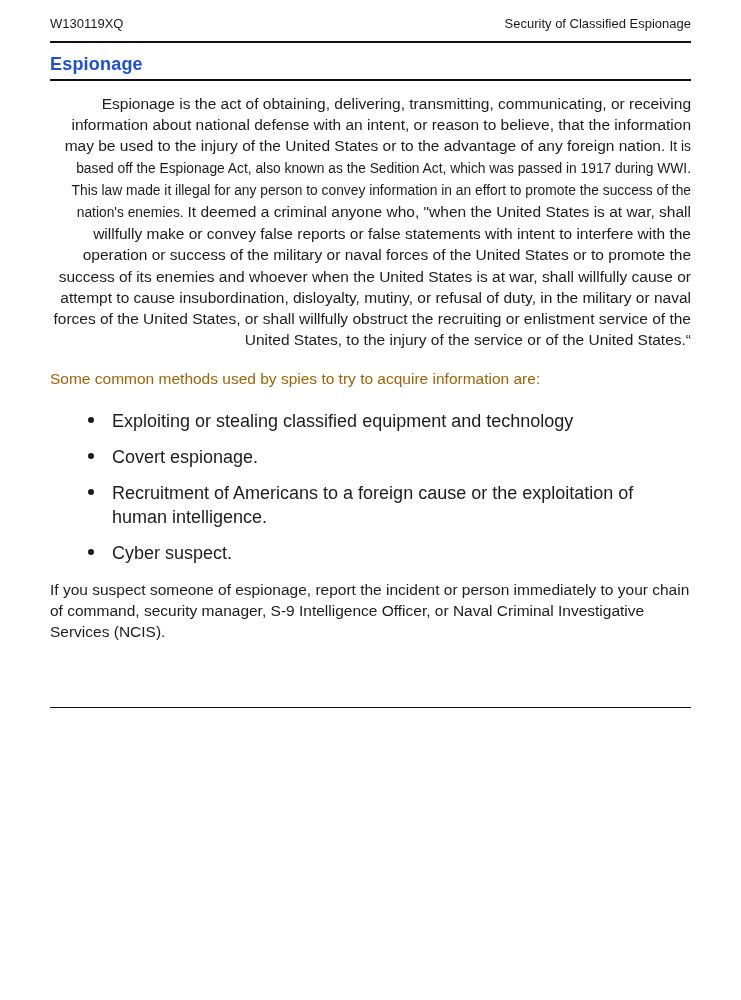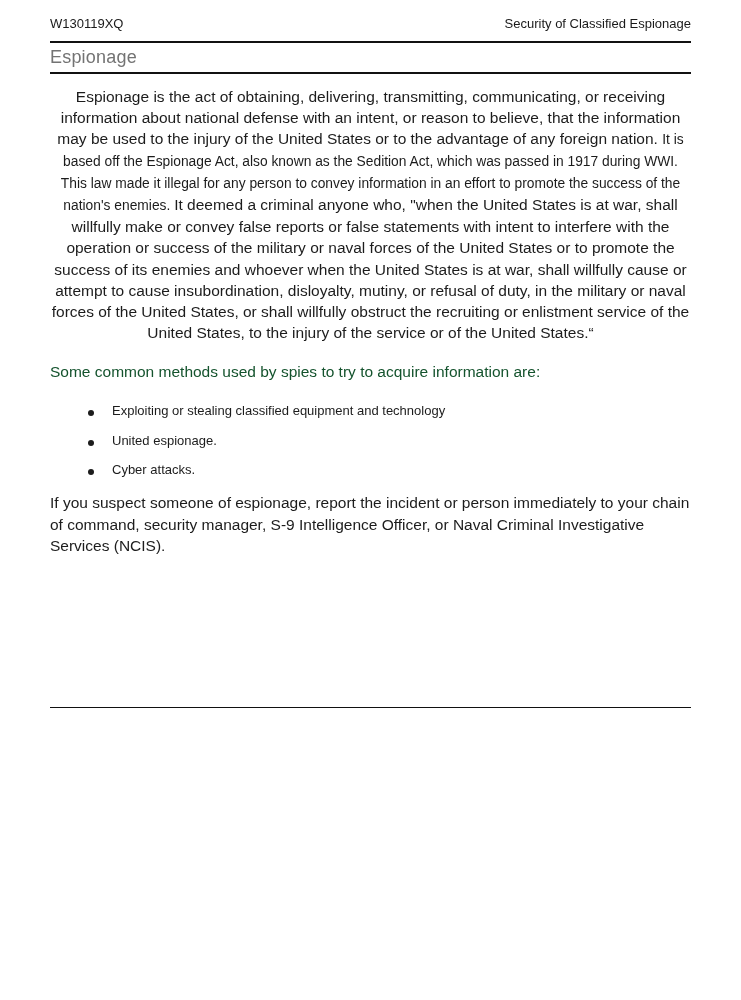--- a/index.html
+++ b/index.html
@@ -24,55 +24,55 @@
     color: #1a1a1a;
     padding-top: 2px;
   }
   .header-rule {
     border: none;
     border-top: 2px solid #111111;
     margin-top: 10px;
   }
   .section-heading {
     font-size: 18px;
-    font-weight: normal;
+    font-weight: bold;
     letter-spacing: 0.2px;
-    margin-top: 4px;
-    color: #737373;
+    margin-top: 11px;
+    color: #1d4ed8;
   }
   .heading-rule {
     border: none;
     border-top: 2.5px solid #111111;
     margin-top: 4px;
   }
   .body-copy {
     margin-top: 12px;
     font-size: 15.5px;
     line-height: 1.37;
     color: #1c1c1c;
-    text-align: center;
+    text-align: right;
   }
   .body-copy .small-seg {
     font-size: 13.8px;
   }
   .para { margin-bottom: 14px; }
   .methods-intro {
     font-size: 15.5px;
     line-height: 1.37;
     margin-top: 18px;
-    color: #14532d;
+    color: #a16207;
   }
   ul.bullet-list {
     margin-top: 20px;
     margin-left: 38px;
     list-style: none;
   }
   ul.bullet-list li {
     position: relative;
-    font-size: 13px;
+    font-size: 18px;
     line-height: 1.3;
     margin-bottom: 13px;
     padding-left: 24px;
     color: #1c1c1c;
   }
   ul.bullet-list li::before {
     content: "";
     position: absolute;
     left: 0;
     top: 7px;
@@ -109,21 +109,22 @@
 
   <div class="section-heading">Espionage</div>
   <hr class="heading-rule">
 
   <div class="body-copy para"><span>Espionage is the act of obtaining, delivering, transmitting, communicating, or receiving information about national defense with an intent, or reason to believe, that the information may be used to the injury of the United States or to the advantage of any foreign nation. </span><span class="small-seg">It is based off the Espionage Act, also known as the Sedition Act, which was passed in 1917 during WWI.  This law made it illegal for any person to convey information in an effort to promote the success of the nation's enemies. </span><span>It deemed a criminal anyone who, "when the United States is at war, shall willfully make or convey false reports or false statements with intent to interfere with the operation or success of the military or naval forces of the United States or to promote the success of its enemies and whoever when the United States is at war, shall willfully cause or attempt to cause insubordination, disloyalty, mutiny, or refusal of duty, in the military or naval forces of the United States, or shall willfully obstruct the recruiting or enlistment service of the United States, to the injury of the service or of the United States.“</span></div>
 
   <div class="methods-intro">Some common methods used by spies to try to acquire information are:</div>
 
   <ul class="bullet-list">
     <li>Exploiting or stealing classified equipment and technology</li>
-    <li>United espionage.</li>
-    <li>Cyber attacks.</li>
+    <li>Covert espionage.</li>
+    <li>Recruitment of Americans to a foreign cause or the exploitation of human intelligence.</li>
+    <li>Cyber suspect.</li>
   </ul>
 
   <div class="closing-para">If you suspect someone of espionage, report the incident or person immediately to your chain of command, security manager, S-9 Intelligence Officer, or Naval Criminal Investigative Services (NCIS).</div>
 
   <hr class="footer-rule">
 
 </div>
 
 </body></html>

